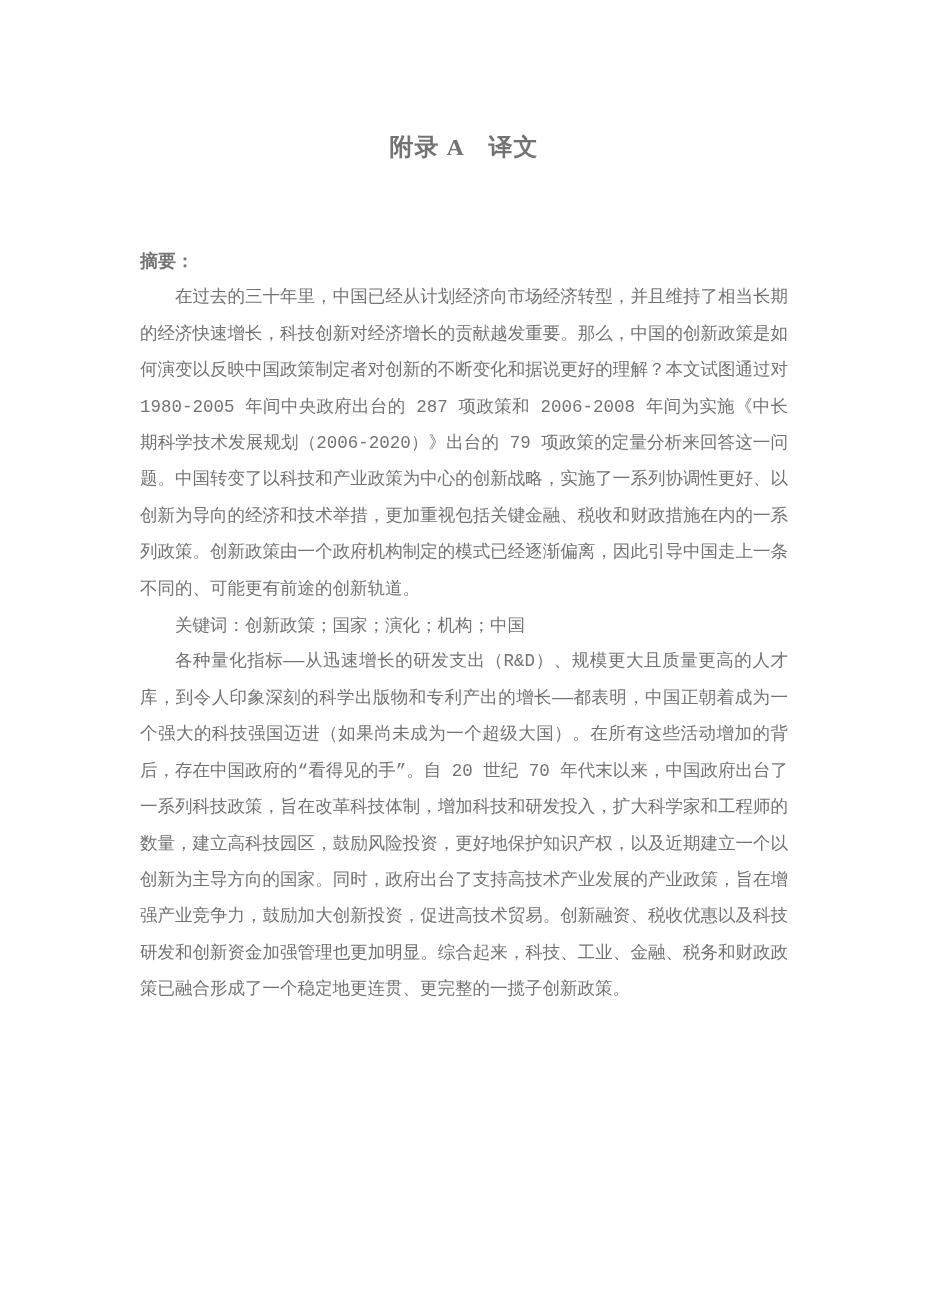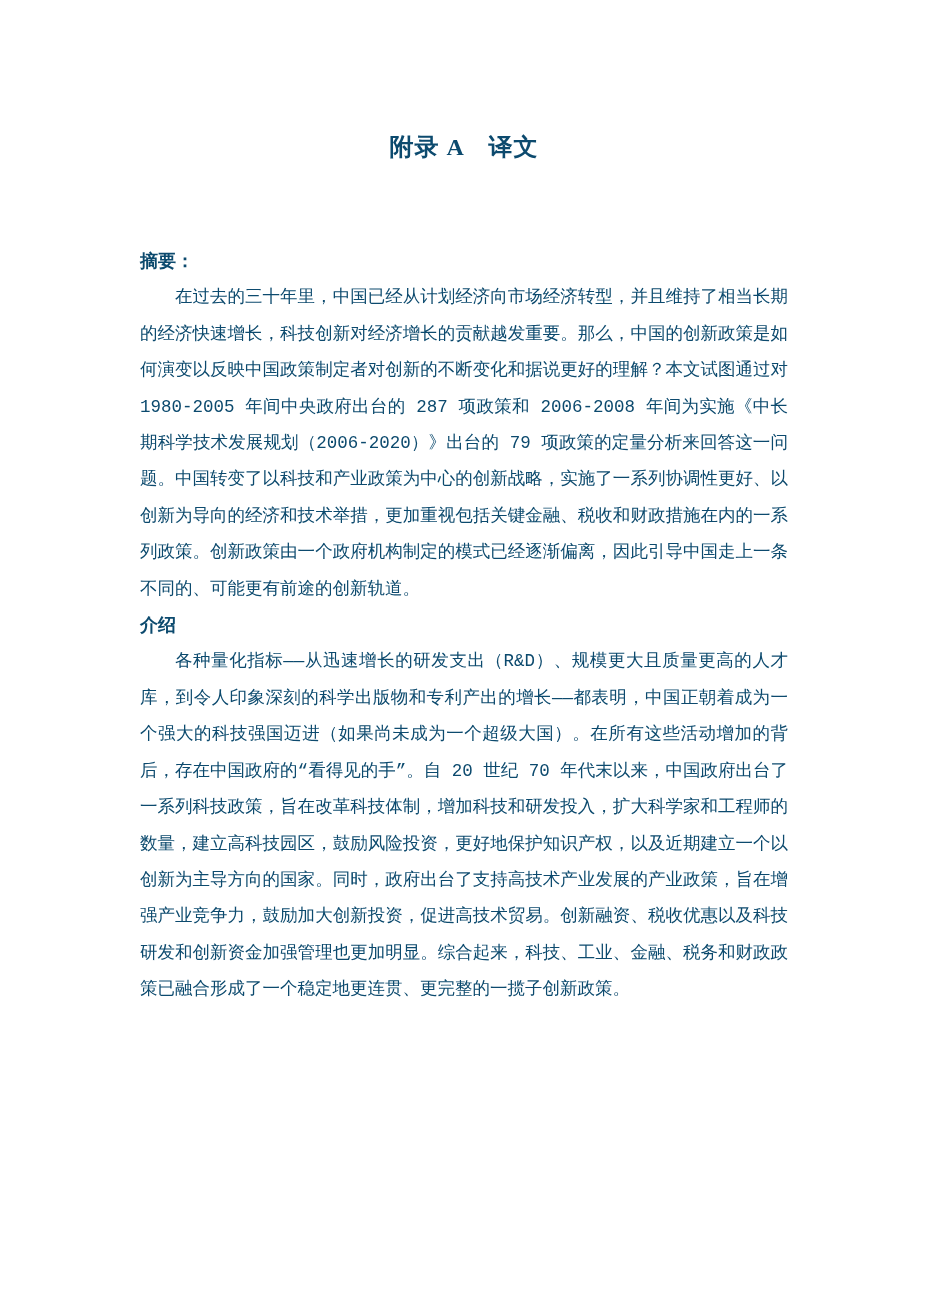--- a/index.html
+++ b/index.html
@@ -6,21 +6,21 @@
     margin: 0;
     padding: 0;
     background: #ffffff;
   }
   .page {
     position: relative;
     width: 926px;
     height: 1309px;
     margin: 0 auto;
     background: #ffffff;
-    color: #0c4a6e;
+    color: #737373;
     box-sizing: border-box;
     padding: 133px 138px 60px 140px;
     font-family: "Liberation Serif", "DejaVu Serif", serif;
     overflow: hidden;
   }
   .appendix-title {
     margin: 0 0 82px 0;
     text-align: center;
     font-size: 24px;
     font-weight: bold;
@@ -66,18 +66,18 @@
 
 <div class="page">
 
   <h1 class="appendix-title">附录 A　译文</h1>
 
 
   <div class="abstract-label">摘要：</div>
 
   <p class="body-para">在过去的三十年里，中国已经从计划经济向市场经济转型，并且维持了相当长期的经济快速增长，科技创新对经济增长的贡献越发重要。那么，中国的创新政策是如何演变以反映中国政策制定者对创新的不断变化和据说更好的理解？本文试图通过对 1980-2005 年间中央政府出台的 287 项政策和 2006-2008 年间为实施《中长期科学技术发展规划（2006-2020）》出台的 79 项政策的定量分析来回答这一问题。中国转变了以科技和产业政策为中心的创新战略，实施了一系列协调性更好、以创新为导向的经济和技术举措，更加重视包括关键金融、税收和财政措施在内的一系列政策。创新政策由一个政府机构制定的模式已经逐渐偏离，因此引导中国走上一条不同的、可能更有前途的创新轨道。</p>
 
+  <p class="keywords-line">关键词：创新政策；国家；演化；机构；中国</p>
 
-  <div class="section-heading">介绍</div>
 
   <p class="body-para">各种量化指标——从迅速增长的研发支出（R&amp;D）、规模更大且质量更高的人才库，到令人印象深刻的科学出版物和专利产出的增长——都表明，中国正朝着成为一个强大的科技强国迈进（如果尚未成为一个超级大国）。在所有这些活动增加的背后，存在中国政府的“看得见的手”。自 20 世纪 70 年代末以来，中国政府出台了一系列科技政策，旨在改革科技体制，增加科技和研发投入，扩大科学家和工程师的数量，建立高科技园区，鼓励风险投资，更好地保护知识产权，以及近期建立一个以创新为主导方向的国家。同时，政府出台了支持高技术产业发展的产业政策，旨在增强产业竞争力，鼓励加大创新投资，促进高技术贸易。创新融资、税收优惠以及科技研发和创新资金加强管理也更加明显。综合起来，科技、工业、金融、税务和财政政策已融合形成了一个稳定地更连贯、更完整的一揽子创新政策。</p>
 
 </div>
 
 </body></html>

